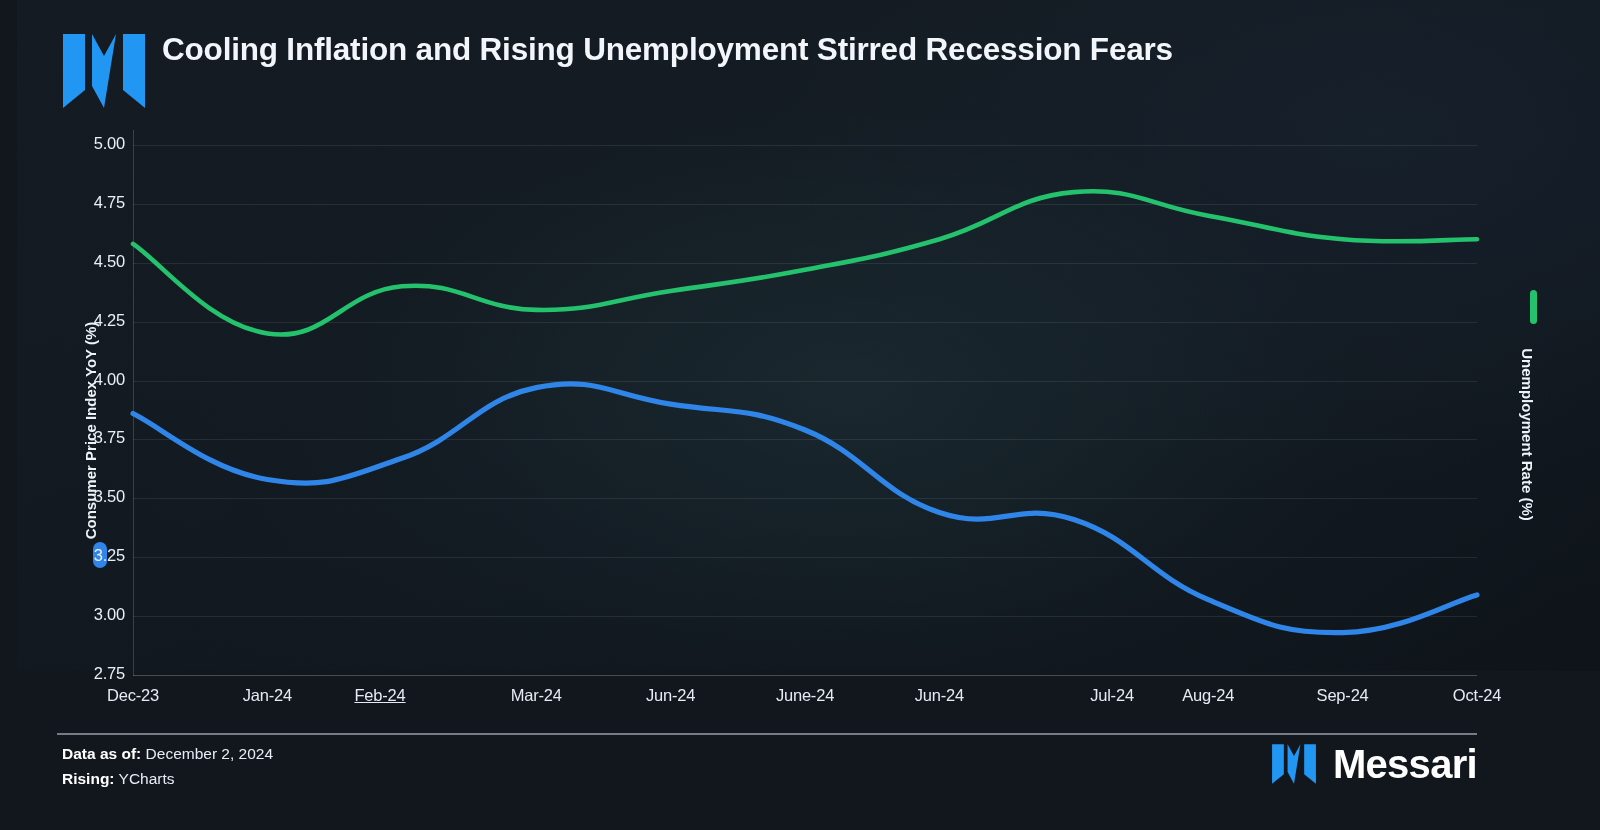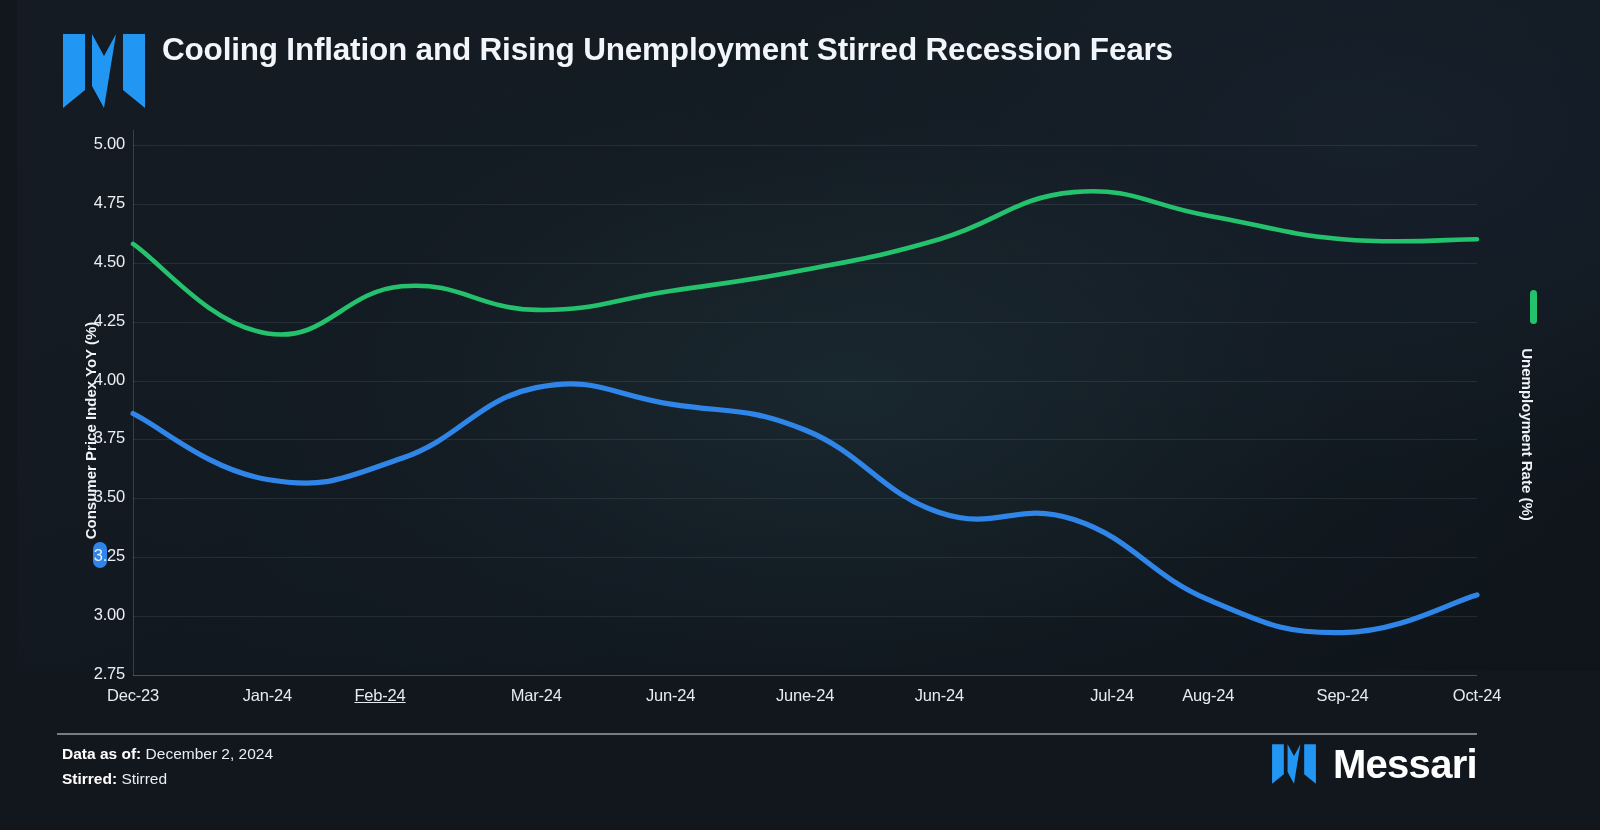--- a/index.html
+++ b/index.html
@@ -148,22 +148,22 @@
     </svg>
   </div>
 
   <div id="footer-rule"></div>
   <div id="footer">
     <div class="frow">
       <b>Data as of:</b>
       <span>December 2, 2024</span>
     </div>
     <div class="frow">
-      <b>Stirred:</b>
-      <span>Stirred</span>
+      <b>Rising:</b>
+      <span>YCharts</span>
     </div>
   </div>
 
   <div id="brand">
     <span>
       <svg class="m-svg" width="46" height="42" viewBox="0 0 86 78" aria-hidden="true">
         <path d="M2 2 L24 2 L24 58 L2 76 Z" fill="#2196f3"></path>
         <path d="M31 2 L43 24 L55 2 L43 76 L31 54 Z" fill="#2196f3"></path>
         <path d="M62 2 L84 2 L84 76 L62 58 Z" fill="#2196f3"></path>
       </svg>

